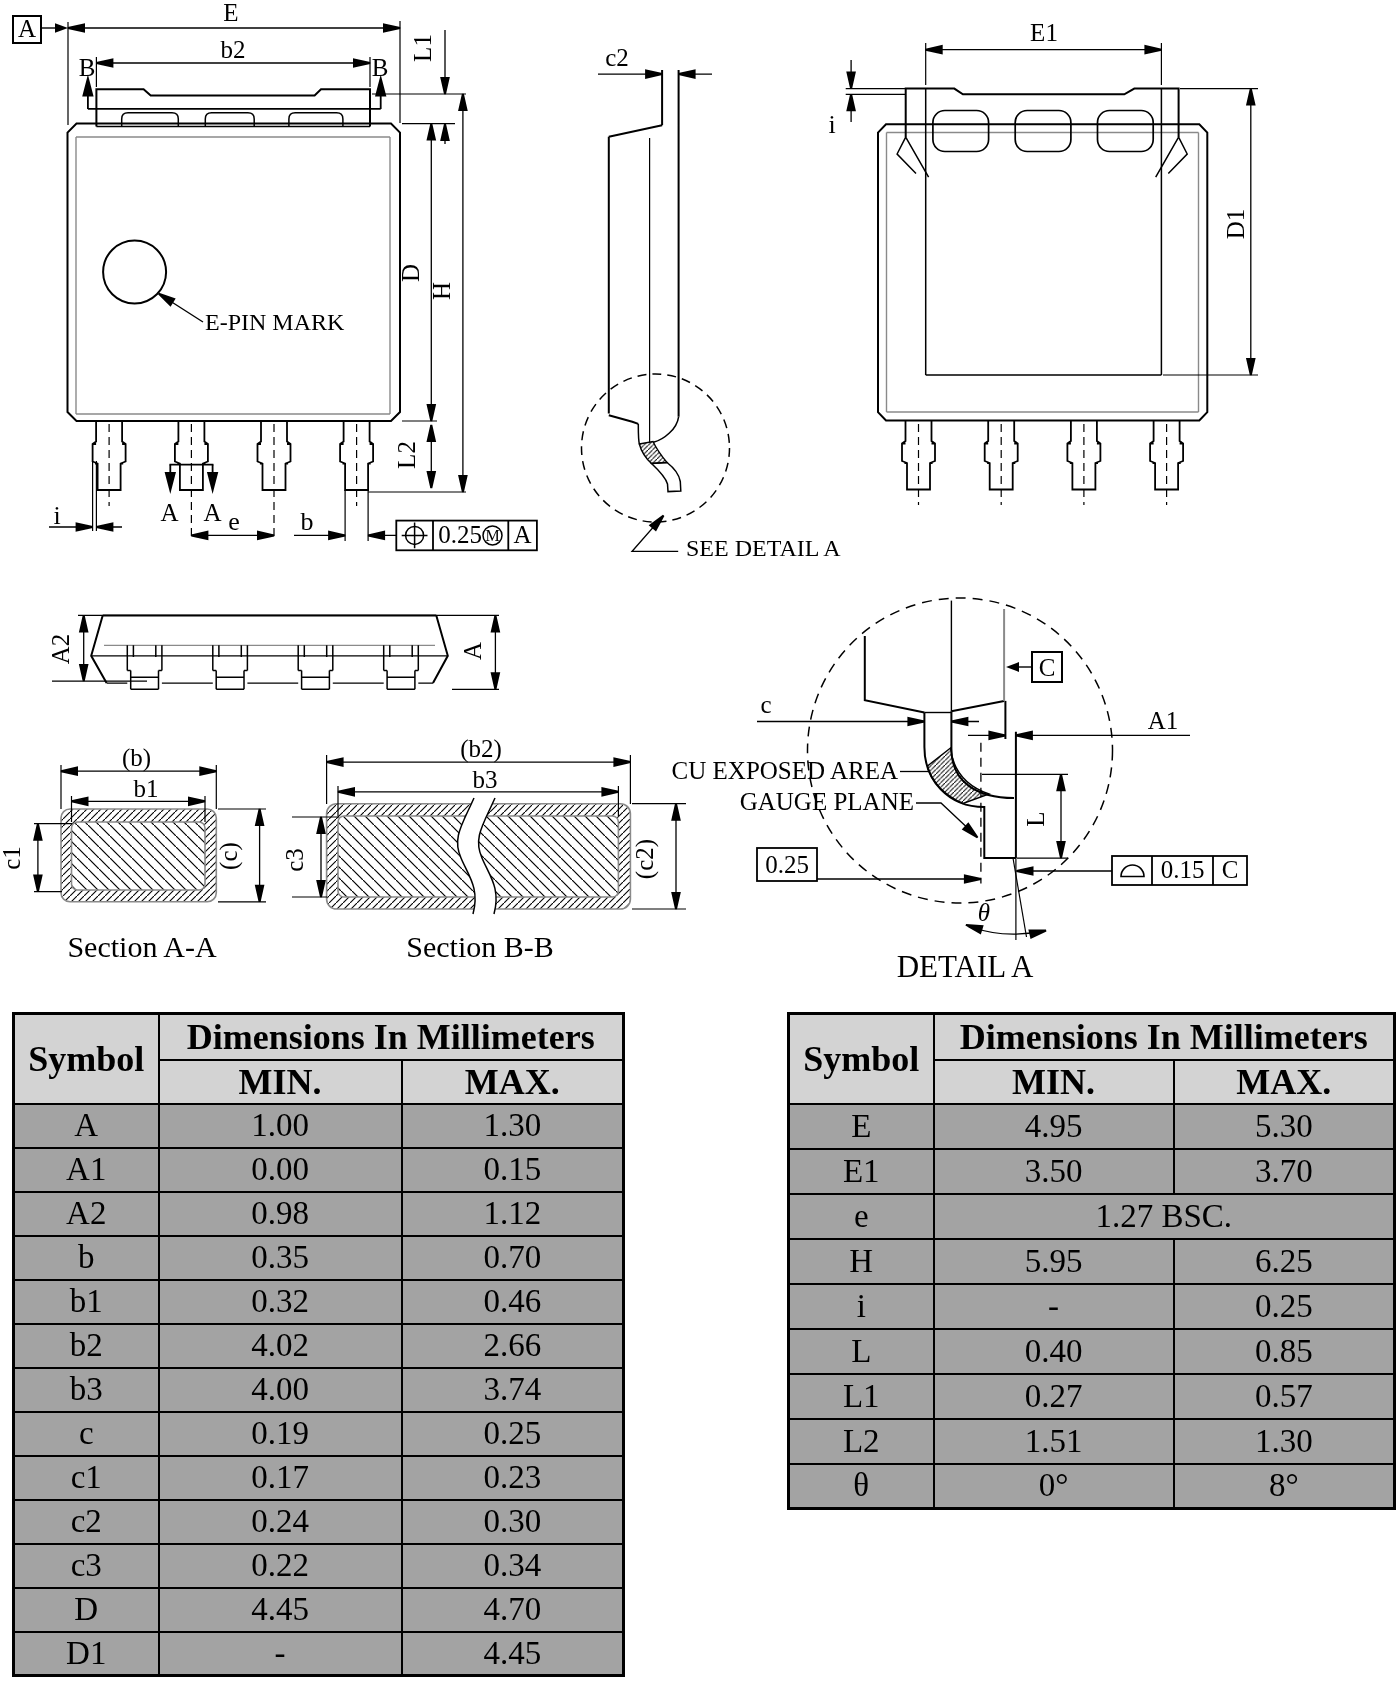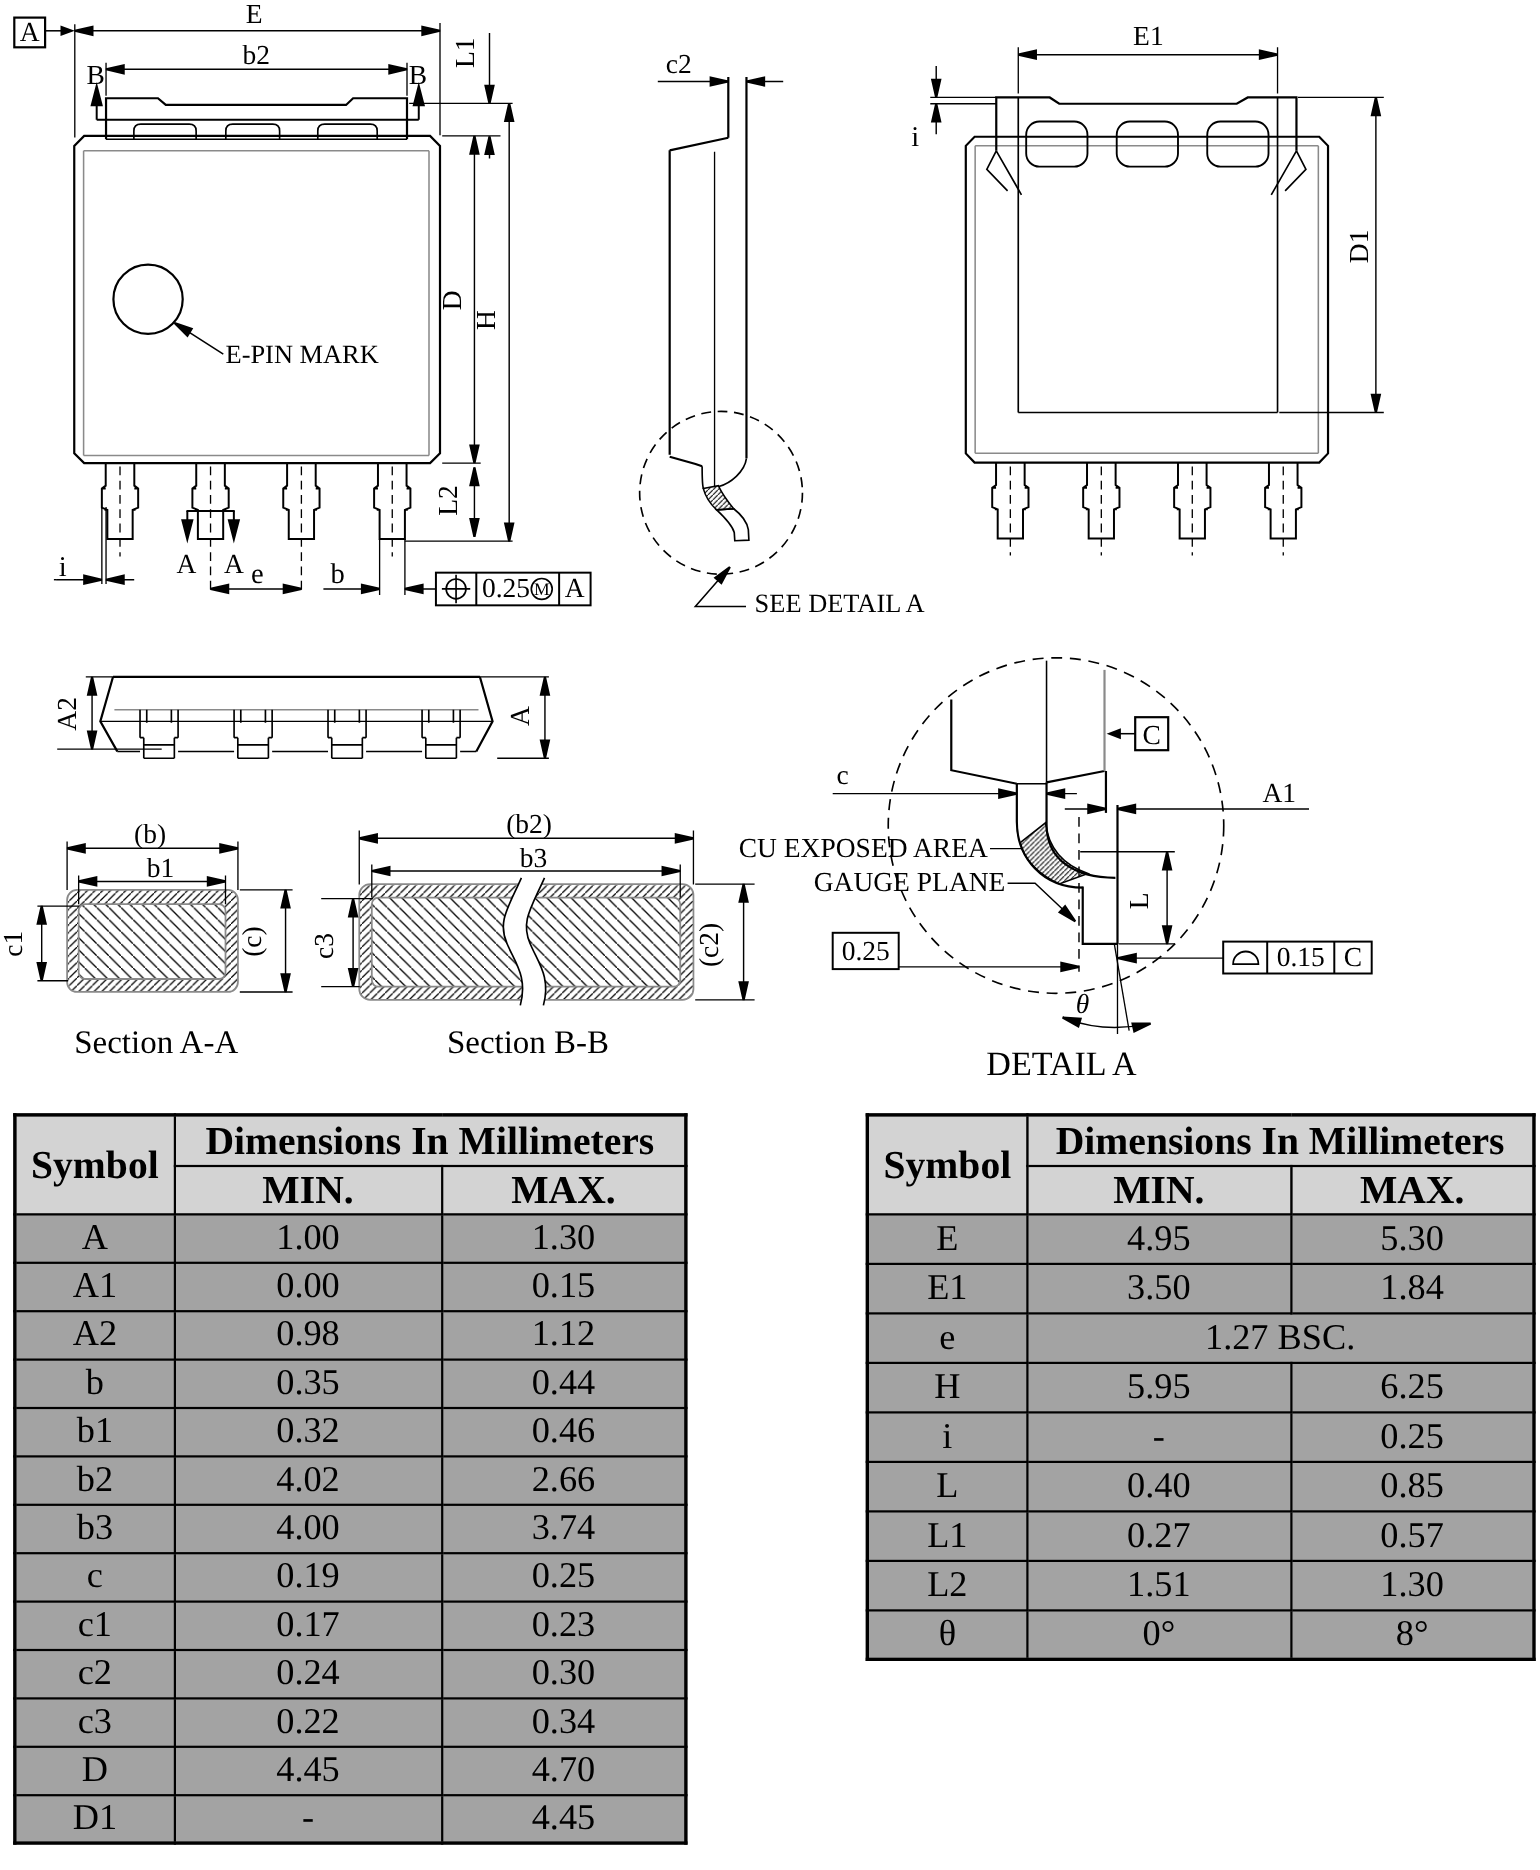--- a/index.html
+++ b/index.html
@@ -393,21 +393,21 @@
         <td>0.15</td>
       </tr>
 <tr style="height:44px" class="dt">
         <td>A2</td>
         <td>0.98</td>
         <td>1.12</td>
       </tr>
 <tr style="height:44px" class="dt">
         <td>b</td>
         <td>0.35</td>
-        <td>0.44</td>
+        <td>0.70</td>
       </tr>
 <tr style="height:44px" class="dt">
         <td>b1</td>
         <td>0.32</td>
         <td>0.46</td>
       </tr>
 <tr style="height:44px" class="dt">
         <td>b2</td>
         <td>4.02</td>
         <td>2.66</td>
@@ -466,21 +466,21 @@
         <td class="hd">MAX.</td>
       </tr>
 <tr style="height:45px" class="dt">
         <td>E</td>
         <td>4.95</td>
         <td>5.30</td>
       </tr>
 <tr style="height:45px" class="dt">
         <td>E1</td>
         <td>3.50</td>
-        <td>1.84</td>
+        <td>3.70</td>
       </tr>
 <tr style="height:45px" class="dt">
         <td>e</td>
         <td colspan="2">1.27 BSC.</td>
       </tr>
 <tr style="height:45px" class="dt">
         <td>H</td>
         <td>5.95</td>
         <td>6.25</td>
       </tr>

